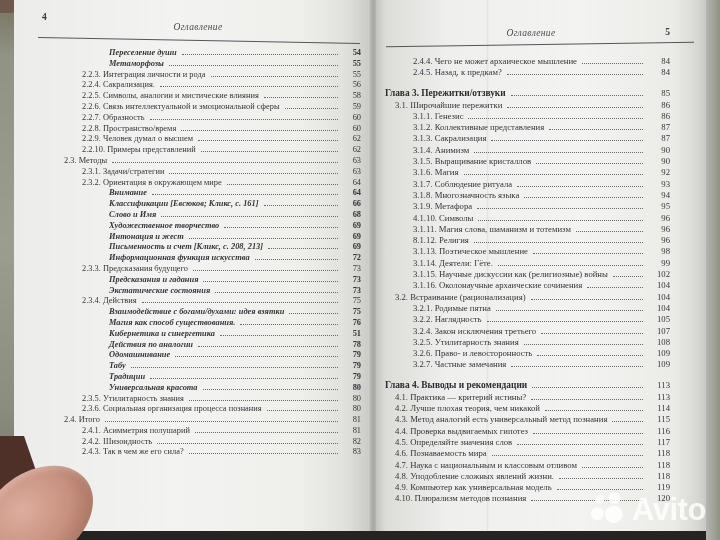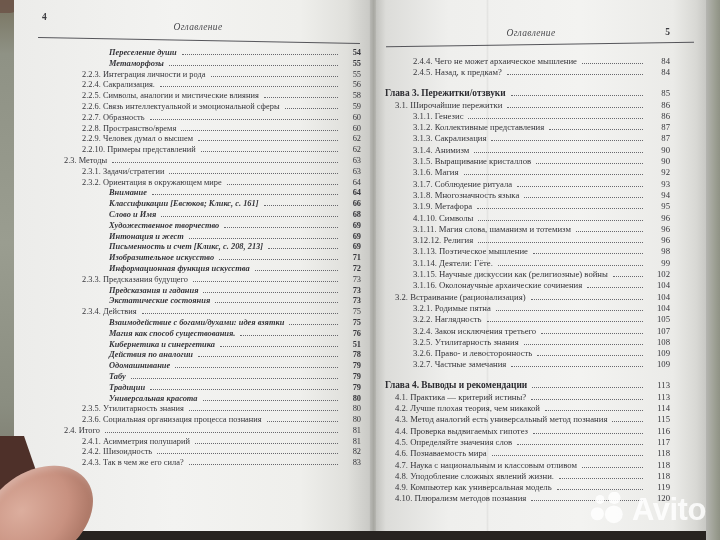--- a/index.html
+++ b/index.html
@@ -165,25 +165,20 @@
           <span class="lab">Интонация и жест</span>
           <span class="dots"></span>
           <span class="num">69</span>
         </div>
         <div class="toc-row lvl3 it">
           <span class="lab">Письменность и счет [Кликс, с. 208, 213]</span>
           <span class="dots"></span>
           <span class="num">69</span>
         </div>
         <div class="toc-row lvl3 it">
-          <span class="lab">Изобразительное искусство</span>
-          <span class="dots"></span>
-          <span class="num">71</span>
-        </div>
-        <div class="toc-row lvl3 it">
           <span class="lab">Информационная функция искусства</span>
           <span class="dots"></span>
           <span class="num">72</span>
         </div>
         <div class="toc-row lvl2">
           <span class="lab">2.3.3. Предсказания будущего</span>
           <span class="dots"></span>
           <span class="num">73</span>
         </div>
         <div class="toc-row lvl3 it">
@@ -350,21 +345,21 @@
           <span class="lab">4.1.10. Символы</span>
           <span class="dots"></span>
           <span class="num">96</span>
         </div>
         <div class="toc-row lvl2">
           <span class="lab">3.1.11. Магия слова, шаманизм и тотемизм</span>
           <span class="dots"></span>
           <span class="num">96</span>
         </div>
         <div class="toc-row lvl2">
-          <span class="lab">3.12.12. Религия</span>
+          <span class="lab">8.1.12. Религия</span>
           <span class="dots"></span>
           <span class="num">96</span>
         </div>
         <div class="toc-row lvl2">
           <span class="lab">3.1.13. Поэтическое мышление</span>
           <span class="dots"></span>
           <span class="num">98</span>
         </div>
         <div class="toc-row lvl2">
           <span class="lab">3.1.14. Деятели: Гёте.</span>

